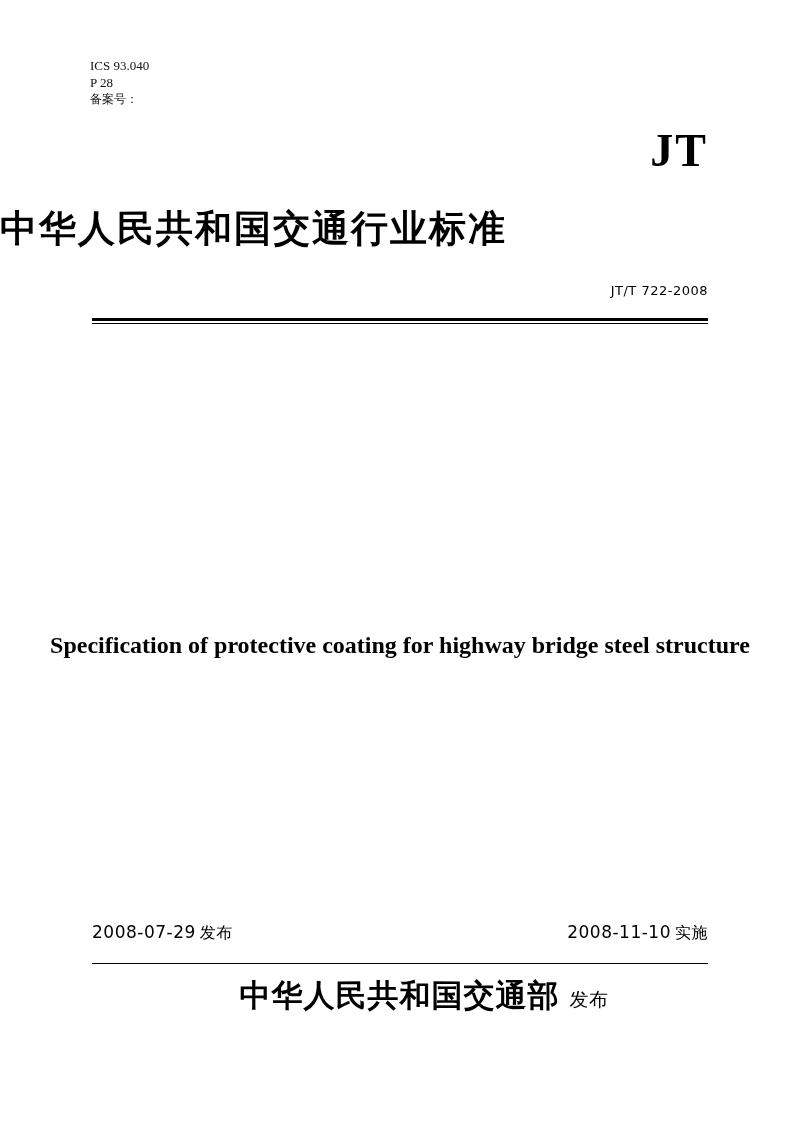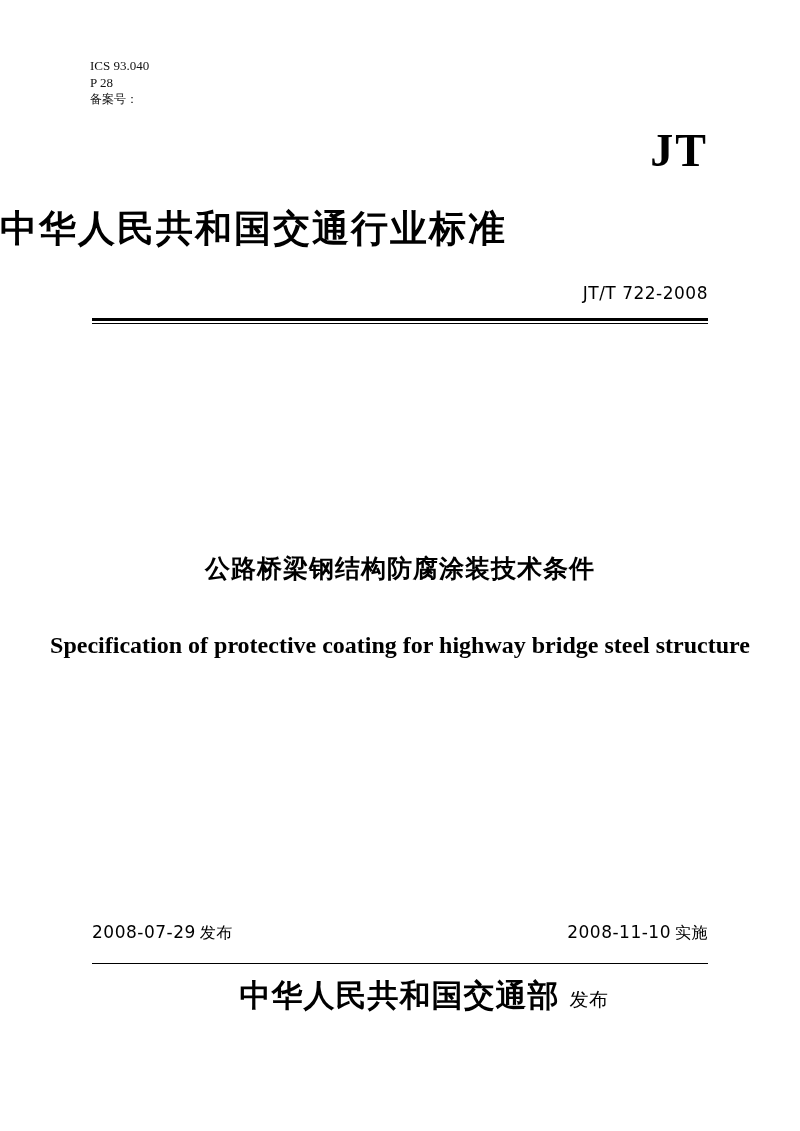--- a/index.html
+++ b/index.html
@@ -66,21 +66,21 @@
     letter-spacing: 2px;
     color: #000;
   }
 
   
   .std-number {
     position: absolute;
     right: 92px;
     top: 283px;
     font-family: "DejaVu Sans", sans-serif;
-    font-size: 17px;
+    font-size: 13px;
     letter-spacing: 0.5px;
     color: #000;
   }
 
   
   .rule-thick {
     position: absolute;
     left: 92px;
     right: 92px;
     top: 318px;
@@ -185,21 +185,20 @@
 
   <div class="jt-logo">JT</div>
 
   <div class="std-org-title">中华人民共和国交通行业标准</div>
 
   <div class="std-number">JT/T  722-2008</div>
 
   <div class="rule-thick"></div>
   <div class="rule-thin"></div>
 
-  <div class="doc-title-cn">公路桥梁钢结构防腐涂装技术条件</div>
   <div class="doc-title-en">Specification of protective coating for highway bridge steel structure</div>
 
   <div class="date-row">
     <div class="date-item">
       <span>2008-07-29</span><span class="label">发布</span>
     </div>
     <div class="date-item">
       <span>2008-11-10</span><span class="label">实施</span>
     </div>
   </div>

